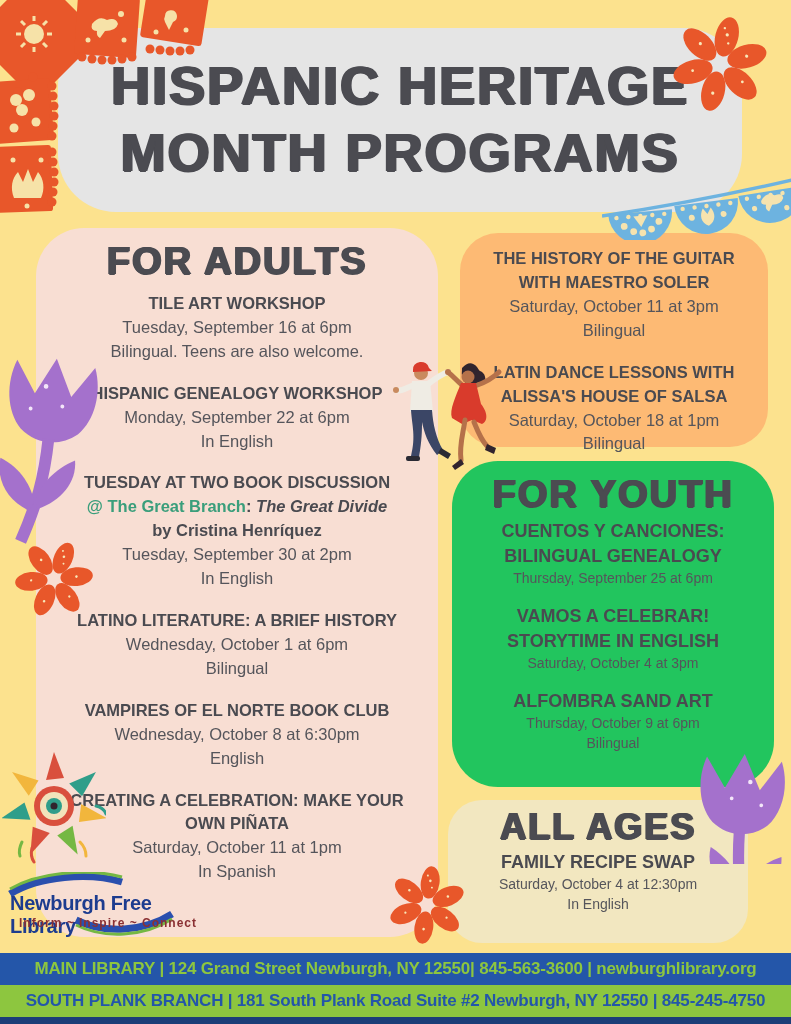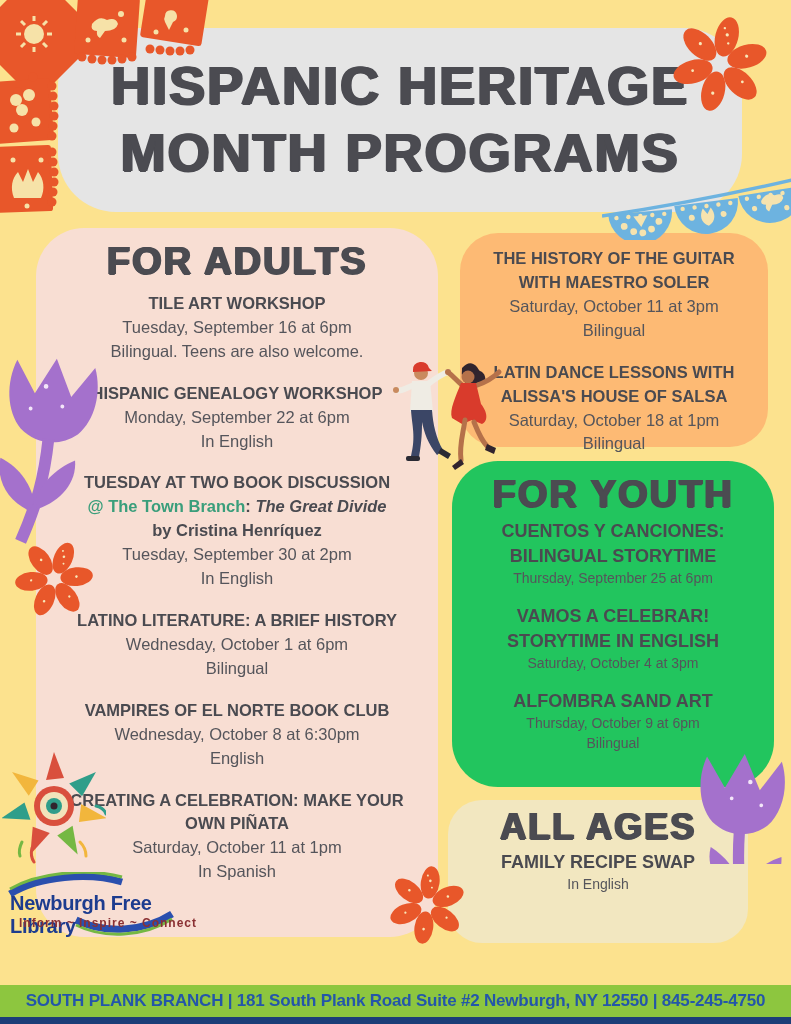--- a/index.html
+++ b/index.html
@@ -89,21 +89,21 @@
       <div class="eline">Tuesday, September 16 at 6pm</div>
       <div class="eline">Bilingual. Teens are also welcome.</div>
     </div>
     <div class="event">
       <div class="etitle">HISPANIC GENEALOGY WORKSHOP</div>
       <div class="eline">Monday, September 22 at 6pm</div>
       <div class="eline">In English</div>
     </div>
     <div class="event">
       <div class="etitle">TUESDAY AT TWO BOOK DISCUSSION</div>
-      <div class="etitle"><span class="green">@ The Town Branch</span><span>: </span><span class="ital">The Great Divide</span></div>
+      <div class="etitle"><span class="green">@ The Great Branch</span><span>: </span><span class="ital">The Great Divide</span></div>
       <div class="etitle">by Cristina Henríquez</div>
       <div class="eline">Tuesday, September 30 at 2pm</div>
       <div class="eline">In English</div>
     </div>
     <div class="event">
       <div class="etitle">LATINO LITERATURE: A BRIEF HISTORY</div>
       <div class="eline">Wednesday, October 1 at 6pm</div>
       <div class="eline">Bilingual</div>
     </div>
     <div class="event">
@@ -127,42 +127,44 @@
     <div class="event">
       <div class="etitle">LATIN DANCE LESSONS WITH ALISSA'S HOUSE OF SALSA</div>
       <div class="eline">Saturday, October 18 at 1pm</div>
       <div class="eline">Bilingual</div>
     </div>
   </div>
 
   <div class="panel blue-box youth">
     <h2 class="sec chunky" style="padding-bottom:4px">FOR YOUTH</h2>
     <div class="event" style="margin-bottom:15px">
-      <div class="etitle">CUENTOS Y CANCIONES: BILINGUAL STORYTIME</div>
+      <div class="etitle">CUENTOS Y CANCIONES: BILINGUAL GENEALOGY</div>
       <div class="eline">Thursday, September 25 at 6pm</div>
     </div>
     <div class="event" style="margin-bottom:15px">
       <div class="etitle">VAMOS A CELEBRAR! STORYTIME IN ENGLISH</div>
       <div class="eline">Saturday, October 4 at 3pm</div>
     </div>
     <div class="event">
       <div class="etitle">ALFOMBRA SAND ART</div>
       <div class="eline">Thursday, October 9 at 6pm</div>
       <div class="eline">Bilingual</div>
     </div>
   </div>
 
   <div class="panel cream-box youth">
     <h2 class="sec chunky" style="padding:8px 0 4px;font-size:36px">ALL AGES</h2>
     <div class="event">
       <div class="etitle">FAMILY RECIPE SWAP</div>
+      <div class="eline">Saturday, October 4 at 12:30pm</div>
       <div class="eline">In English</div>
     </div>
   </div>
 
+  <div class="bar bar-main">MAIN LIBRARY | 124 Grand Street Newburgh, NY 12550| 845-563-3600 | newburghlibrary.org</div>
   <div class="bar bar-branch">SOUTH PLANK BRANCH | 181 South Plank Road Suite #2 Newburgh, NY 12550 | 845-245-4750</div>
   <div class="bar bar-navy"></div>
 
   <svg class="abs" style="left:0;top:0" width="232" height="215" viewBox="0 0 232 215">
     <g fill="#e8572a">
       <rect x="-10" y="-10" width="92" height="92" rx="5" transform="rotate(-45 36 36)"></rect>
       <rect x="76" y="-4" width="62" height="60" rx="3" transform="rotate(4 107 26)"></rect>
       <rect x="144" y="-16" width="62" height="58" rx="3" transform="rotate(9 175 13)"></rect>
       <rect x="-6" y="80" width="58" height="62" rx="3" transform="rotate(-4 23 111)"></rect>
       <rect x="-8" y="146" width="60" height="66" rx="3" transform="rotate(-2 22 179)"></rect>

